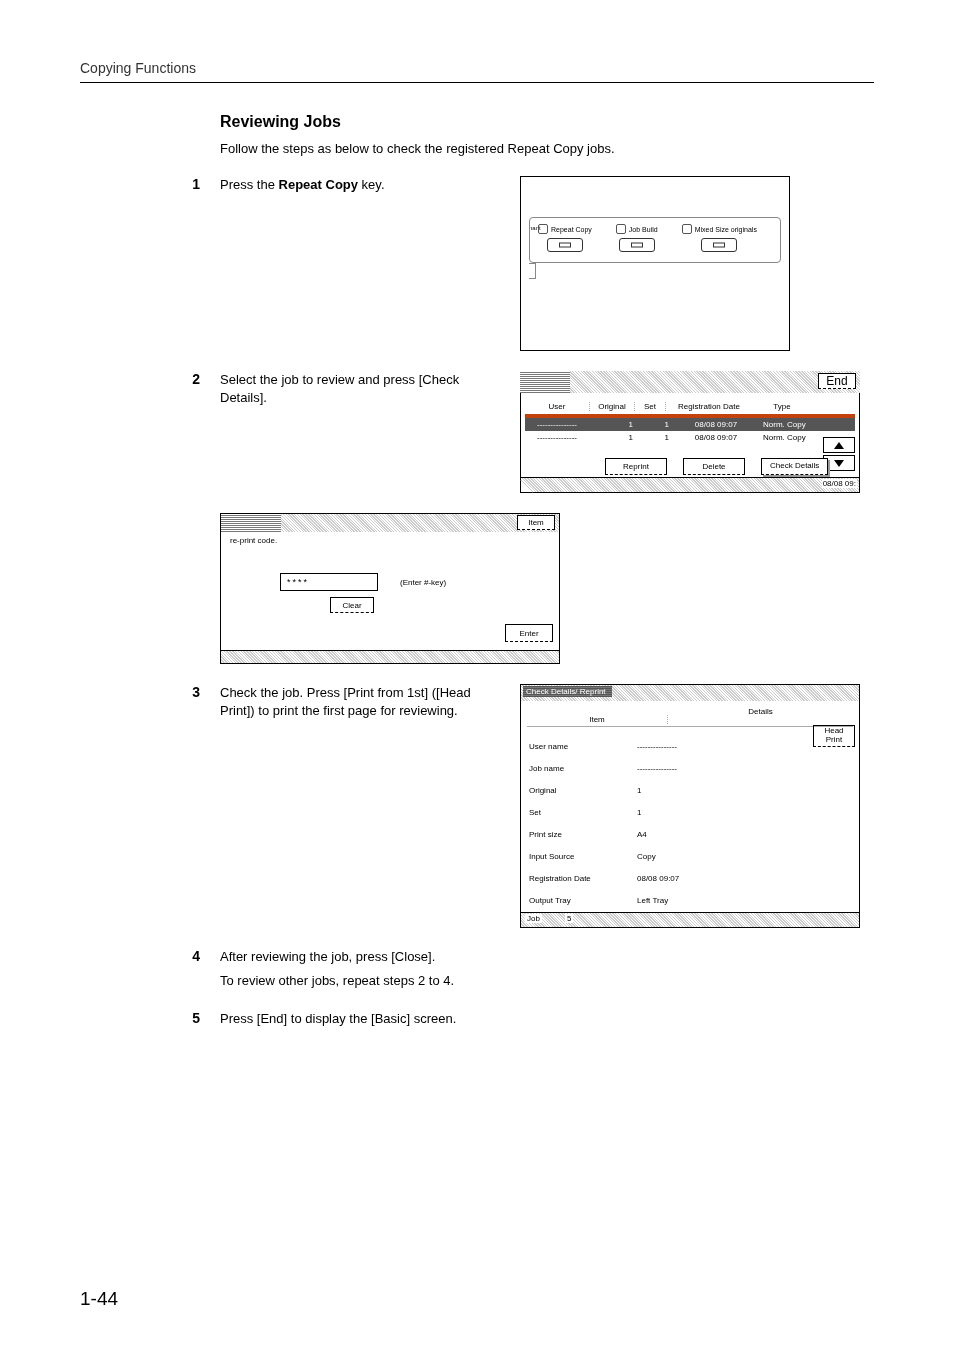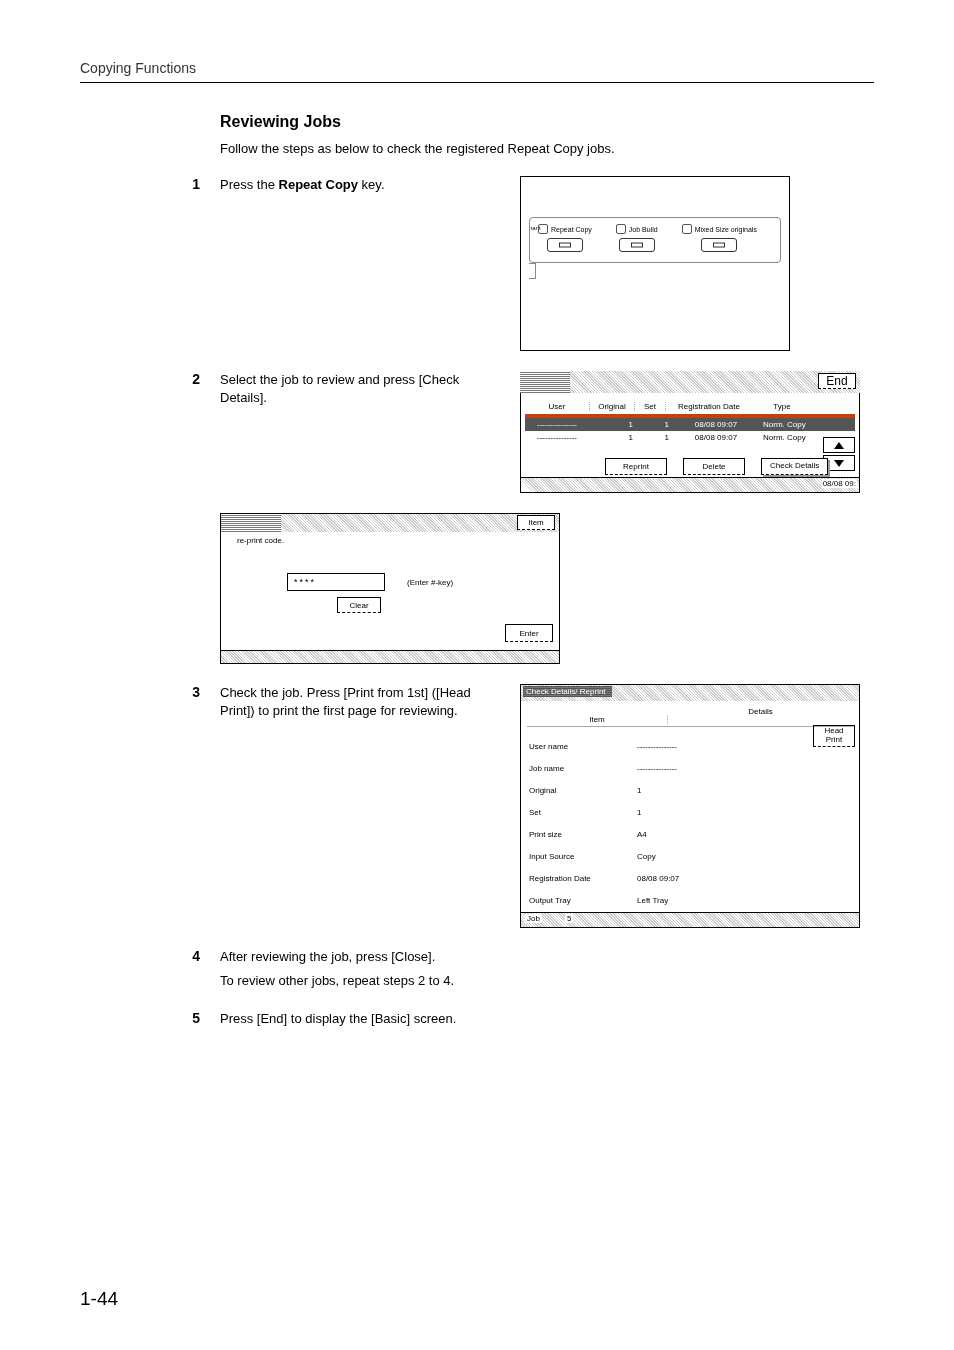--- a/index.html
+++ b/index.html
@@ -219,21 +219,21 @@
   .pass-panel { width: 340px; border:none; }
   .pass-top {
     height: 18px;
     background: repeating-linear-gradient(45deg,#ccc,#ccc 1px,#fff 1px,#fff 2px);
     position:relative;
     border:1px solid #000;
     border-bottom:none;
   }
   .pass-top::before{content:"";position:absolute;left:0;top:0;width:60px;height:100%;background:repeating-linear-gradient(0deg,#777,#777 1px,#fff 1px,#fff 2px);}
   .stop-btn{position:absolute;right:4px;top:1px;width:36px;height:13px;background:#fff;border:1px solid #000;border-bottom:1px dashed #000;font-size:8px;display:flex;align-items:center;justify-content:center;}
-  .pass-body{border:1px solid #000;border-top:none;padding:4px 16px;min-height:110px;position:relative;}
+  .pass-body{border:1px solid #000;border-top:none;padding:4px 9px;min-height:110px;position:relative;}
   .pass-label{font-size:8px;}
   .pass-input-row{display:flex;align-items:center;gap:22px;margin-top:28px;margin-left:50px;}
   .pass-input{border:1px solid #000;width:90px;height:16px;font-size:9px;padding-left:6px;display:flex;align-items:center;letter-spacing:2px;}
   .hint{font-size:8px;}
   .clear-btn{border:1px solid #000;border-bottom:1px dashed #000;width:42px;height:14px;font-size:8px;display:flex;align-items:center;justify-content:center;margin-left:100px;margin-top:6px;}
   .enter-btn{border:1px solid #000;border-bottom:1px dashed #000;width:46px;height:16px;font-size:8px;display:flex;align-items:center;justify-content:center;position:absolute;right:6px;bottom:8px;}
   .pass-foot{height:12px;background: repeating-linear-gradient(45deg,#ccc,#ccc 1px,#fff 1px,#fff 2px);border:1px solid #000;border-top:none;}
 
   
   .det-panel{width:340px;border:none;}

